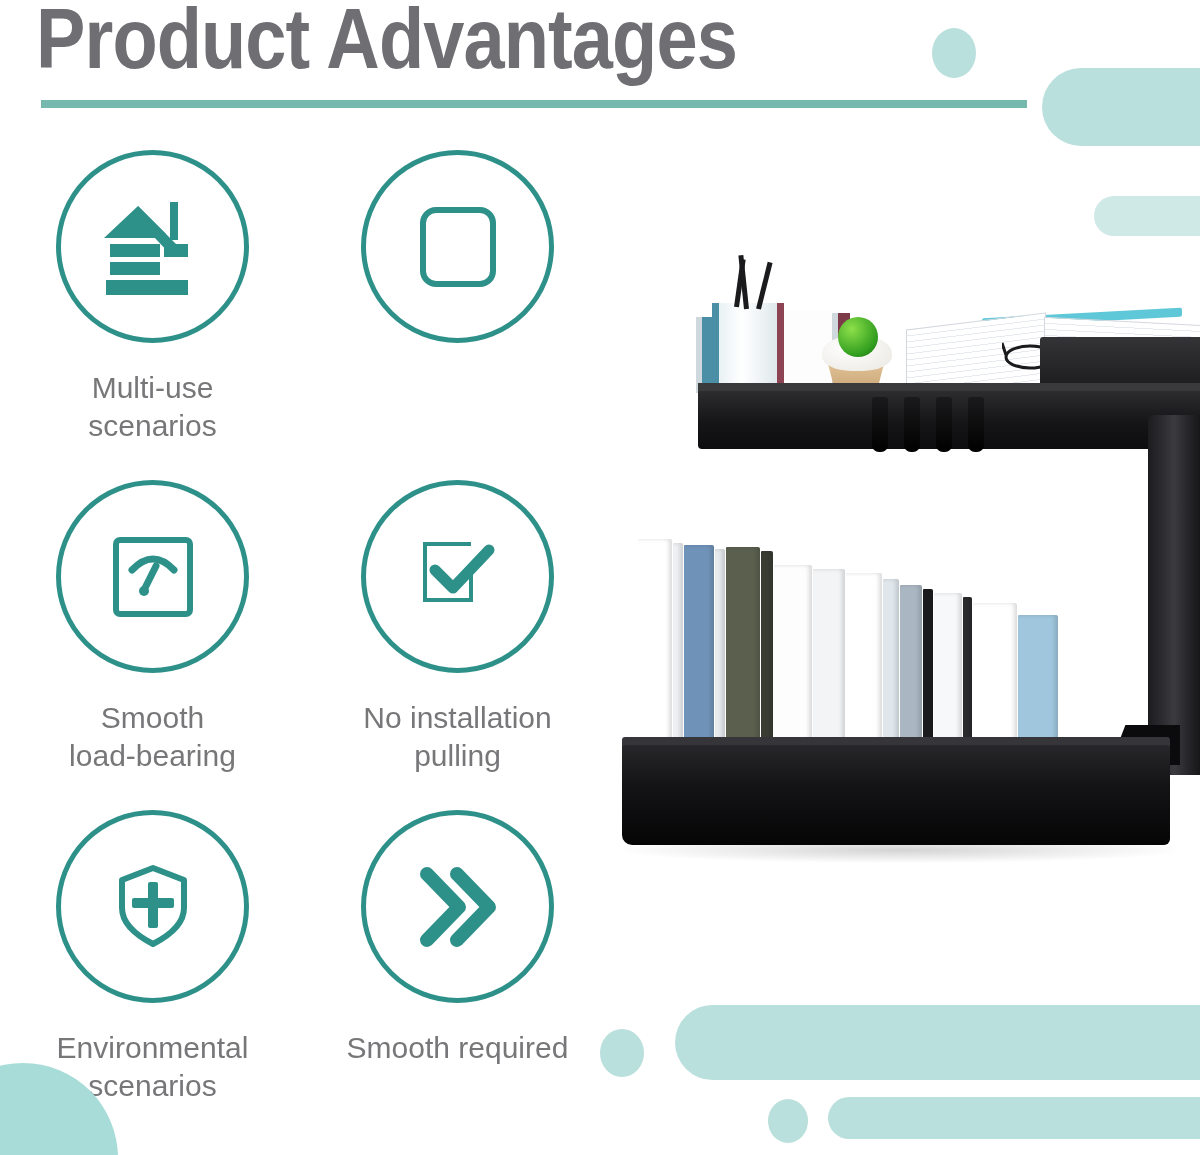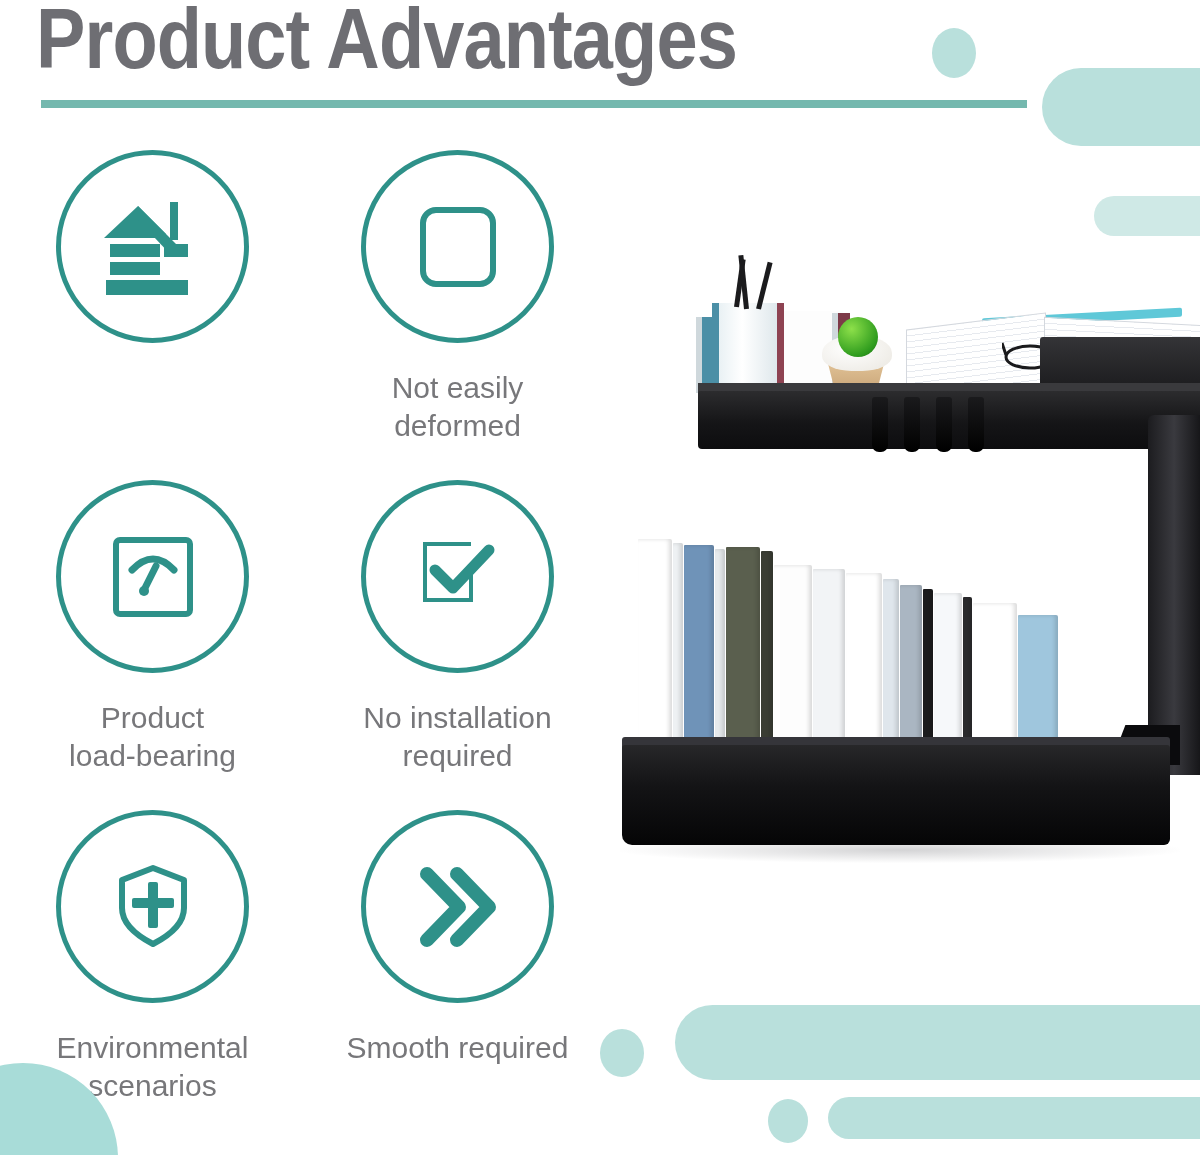--- a/index.html
+++ b/index.html
@@ -299,58 +299,58 @@
               <path d="M10 50 L44 18 L72 46 L72 50 Z"></path>
               <rect x="76" y="14" width="8" height="38"></rect>
               <path d="M44 18 L84 58 L76 66 L44 32 Z"></path>
               <rect x="16" y="56" width="50" height="13"></rect>
               <rect x="70" y="56" width="24" height="13"></rect>
               <rect x="16" y="74" width="50" height="13"></rect>
               <rect x="12" y="92" width="82" height="15"></rect>
             </g>
           </svg>
         </div>
+        <div class="feature-label">Multi-use
+scenarios</div>
       </div>
 
       <div class="feature feature-2">
         <div class="icon-circle">
           <svg width="118" height="118" viewBox="0 0 118 118">
             <rect x="24" y="22" width="70" height="74" rx="13" ry="13" fill="none" stroke="#2e9189" stroke-width="6"></rect>
           </svg>
         </div>
-        <div class="feature-label">Not easily
-deformed</div>
       </div>
 
     </div>
 
     <div class="feature-row">
 
       <div class="feature feature-3">
         <div class="icon-circle">
           <svg width="118" height="118" viewBox="0 0 118 118">
             <rect x="22" y="22" width="74" height="74" rx="4" ry="4" fill="none" stroke="#2e9189" stroke-width="6"></rect>
             <path d="M38 52 Q59 30 80 52" fill="none" stroke="#2e9189" stroke-width="7" stroke-linecap="round"></path>
             <path d="M62 48 L50 72" fill="none" stroke="#2e9189" stroke-width="7" stroke-linecap="round"></path>
             <circle cx="50" cy="73" r="5" fill="#2e9189"></circle>
           </svg>
         </div>
-        <div class="feature-label">Product
+        <div class="feature-label">Smooth
 load-bearing</div>
       </div>
 
       <div class="feature feature-4">
         <div class="icon-circle">
           <svg width="118" height="118" viewBox="0 0 118 118">
             <path d="M72 26 H26 V82 H72 V52" fill="none" stroke="#2e9189" stroke-width="4"></path>
             <path d="M36 52 L54 70 L90 32" fill="none" stroke="#2e9189" stroke-width="11" stroke-linecap="round" stroke-linejoin="round"></path>
           </svg>
         </div>
         <div class="feature-label">No installation
-required</div>
+pulling</div>
       </div>
 
     </div>
 
     <div class="feature-row">
 
       <div class="feature feature-5">
         <div class="icon-circle">
           <svg width="118" height="118" viewBox="0 0 118 118">
             <path d="M59 20 L90 32 V60 Q90 80 59 96 Q28 80 28 60 V32 Z" fill="none" stroke="#2e9189" stroke-width="6" stroke-linejoin="round"></path>

